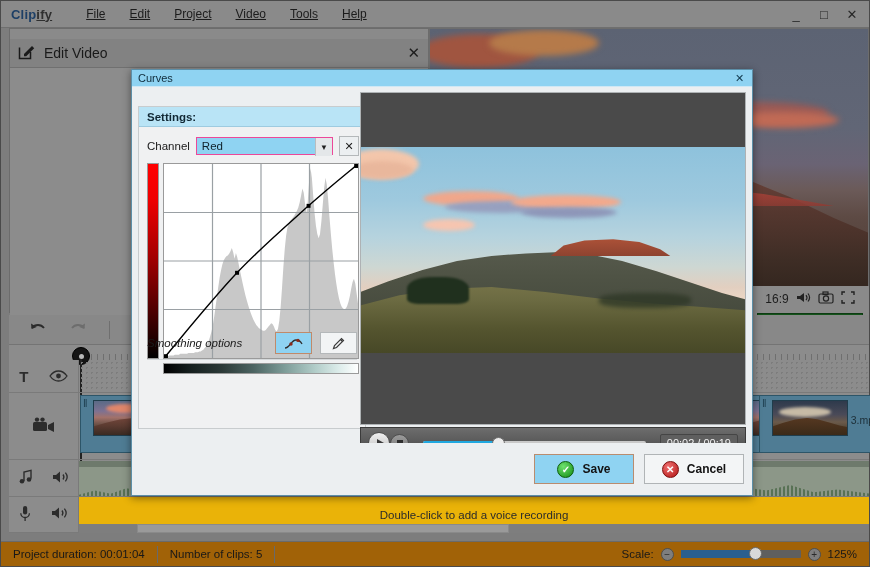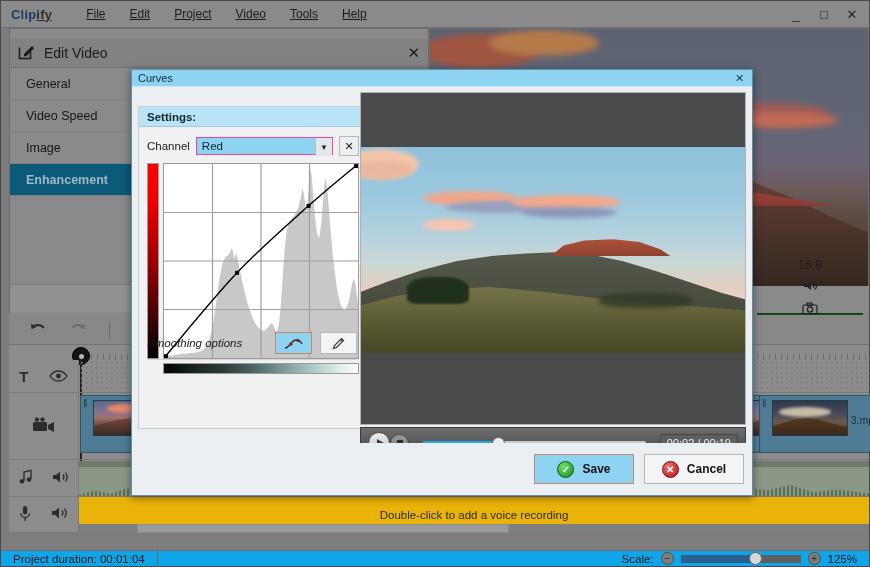--- a/index.html
+++ b/index.html
@@ -71,21 +71,21 @@
     border: 1px solid #6d6d6d; pointer-events: none;
   }
 
   
   #rightpanel {
     position: absolute; left: 750px; top: 285px; width: 118px; height: 60px;
     background: #8a8a8a;
   }
   #ratiorow {
     display: flex; align-items: center; justify-content: center; gap: 7px;
-    height: 26px; color: #1d1d1d; font-size: 12px; flex-direction: column;
+    height: 26px; color: #1d1d1d; font-size: 12px;
   }
   #createvideo {
     margin: 1px 6px 0 6px; height: 22px; background: #14531a;
     color: #d6e6d6; font-size: 10.5px; font-weight: bold; letter-spacing: .6px;
     display: flex; align-items: center; justify-content: center;
     border: 1px solid #0d3b12;
   }
   #rp-time {
     text-align: center; font-size: 10.5px; color: #1f1f1f; margin-top: 3px;
   }
@@ -210,22 +210,22 @@
     position: absolute; left: 70px; bottom: 0; right: 0; height: 9px;
     background: #7e7e7e;
   }
   #tl-scroll .thumb {
     position: absolute; left: 58px; top: 0; width: 372px; height: 9px;
     background: #9a9a9a; border: 1px solid #8a8a8a;
   }
 
   
   #statusbar {
-    position: absolute; left: 0; bottom: 0; width: 868px; height: 16px;
-    background: #0ea5e9; border-top: 1px solid #6a6a6a;
+    position: absolute; left: 0; bottom: 0; width: 868px; height: 25px;
+    background: #a16207; border-top: 1px solid #6a6a6a;
     display: flex; align-items: center; font-size: 11.5px; color: #181818;
   }
   .sb-cell { padding: 0 12px; height: 17px; display: flex; align-items: center;
     border-right: 1px solid #696969; }
   #sb-right { margin-left: auto; display: flex; align-items: center; gap: 7px; padding-right: 12px; }
   .circbtn {
     width: 13px; height: 13px; border-radius: 50%; border: 1px solid #4e4e4e;
     background: #7e7e7e; color: #2a2a2a; font-size: 10px; line-height: 11px;
     display: flex; align-items: center; justify-content: center;
   }
@@ -473,27 +473,20 @@
       <span>
         <svg width="17" height="17" viewBox="0 0 17 17">
             <path d="M1.5 4.5v11h11V9" stroke="#1a1a1a" fill="none" stroke-width="1.5"></path>
             <path d="M6 11l8-8 2.2 2.2-8 8H6z" fill="#1a1a1a"></path>
           </svg>
       </span>
       <span class="ttl">Edit Video</span>
       <span id="edit-close">✕</span>
     </div>
     <div id="editbody">
-      <div id="sidenav">
-        <div class="nav-item">General</div>
-        <div class="nav-item">Video Speed</div>
-        <div class="nav-item">Image</div>
-        <div class="nav-item active">Enhancement</div>
-        <div id="navfooter"></div>
-      </div>
       <div id="editcontent"></div>
     </div>
   </div>
 
   <div id="toolbar">
     <span class="tb-icon">
       <svg width="18" height="14" viewBox="0 0 18 14">
           <path d="M3 7c3-4 9-4 12 0" stroke="#2b2b2b" fill="none" stroke-width="1.8"></path>
           <path d="M2 2.5L2.6 8l5-2z" fill="#2b2b2b"></path>
         </svg>
@@ -619,20 +612,24 @@
     <div id="tl-scroll">
       <div class="thumb"></div>
     </div>
   </div>
 
   <div id="statusbar">
     <div class="sb-cell">
       <span>Project duration:</span>&nbsp;
       <span>00:01:04</span>
     </div>
+    <div class="sb-cell">
+      <span>Number of clips:</span>&nbsp;
+      <span>5</span>
+    </div>
     <div id="sb-right">
       <span>Scale:</span>
       <span class="circbtn">−</span>
       <div id="scaletrack">
         <div id="scalefill"></div>
         <div id="scaleknob"></div>
       </div>
       <span class="circbtn">+</span>
       <span>125%</span>
     </div>

